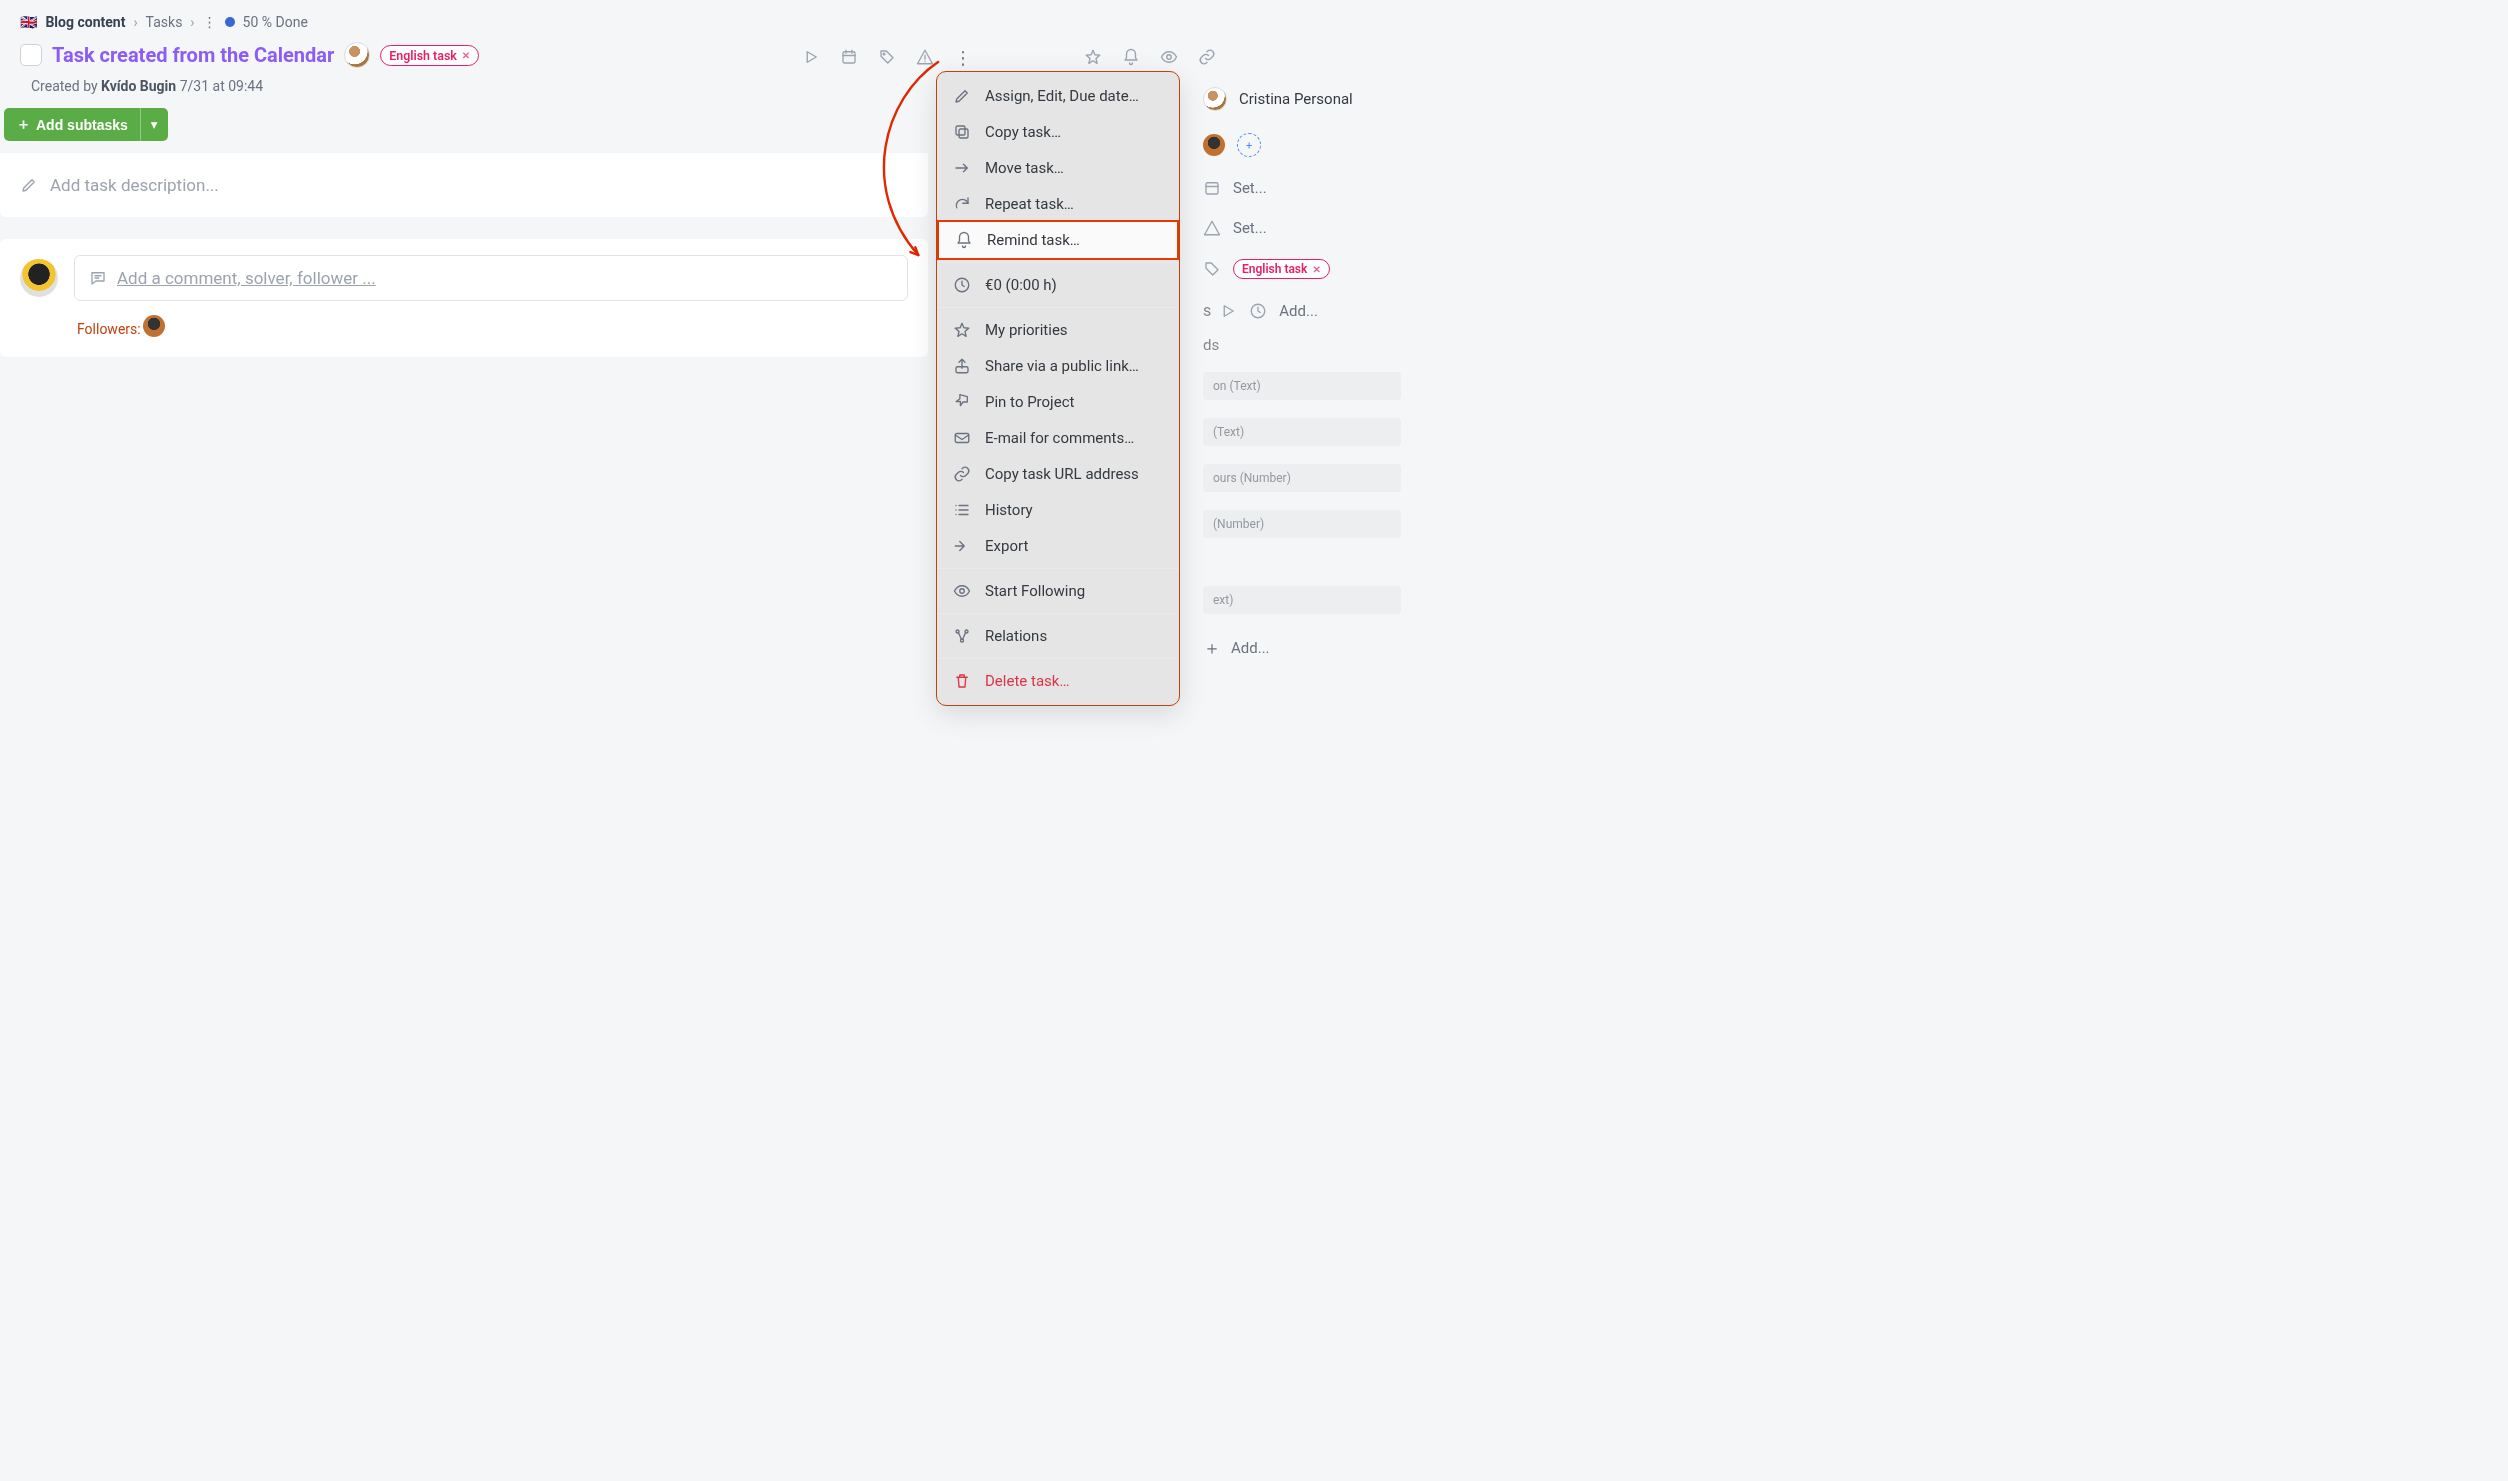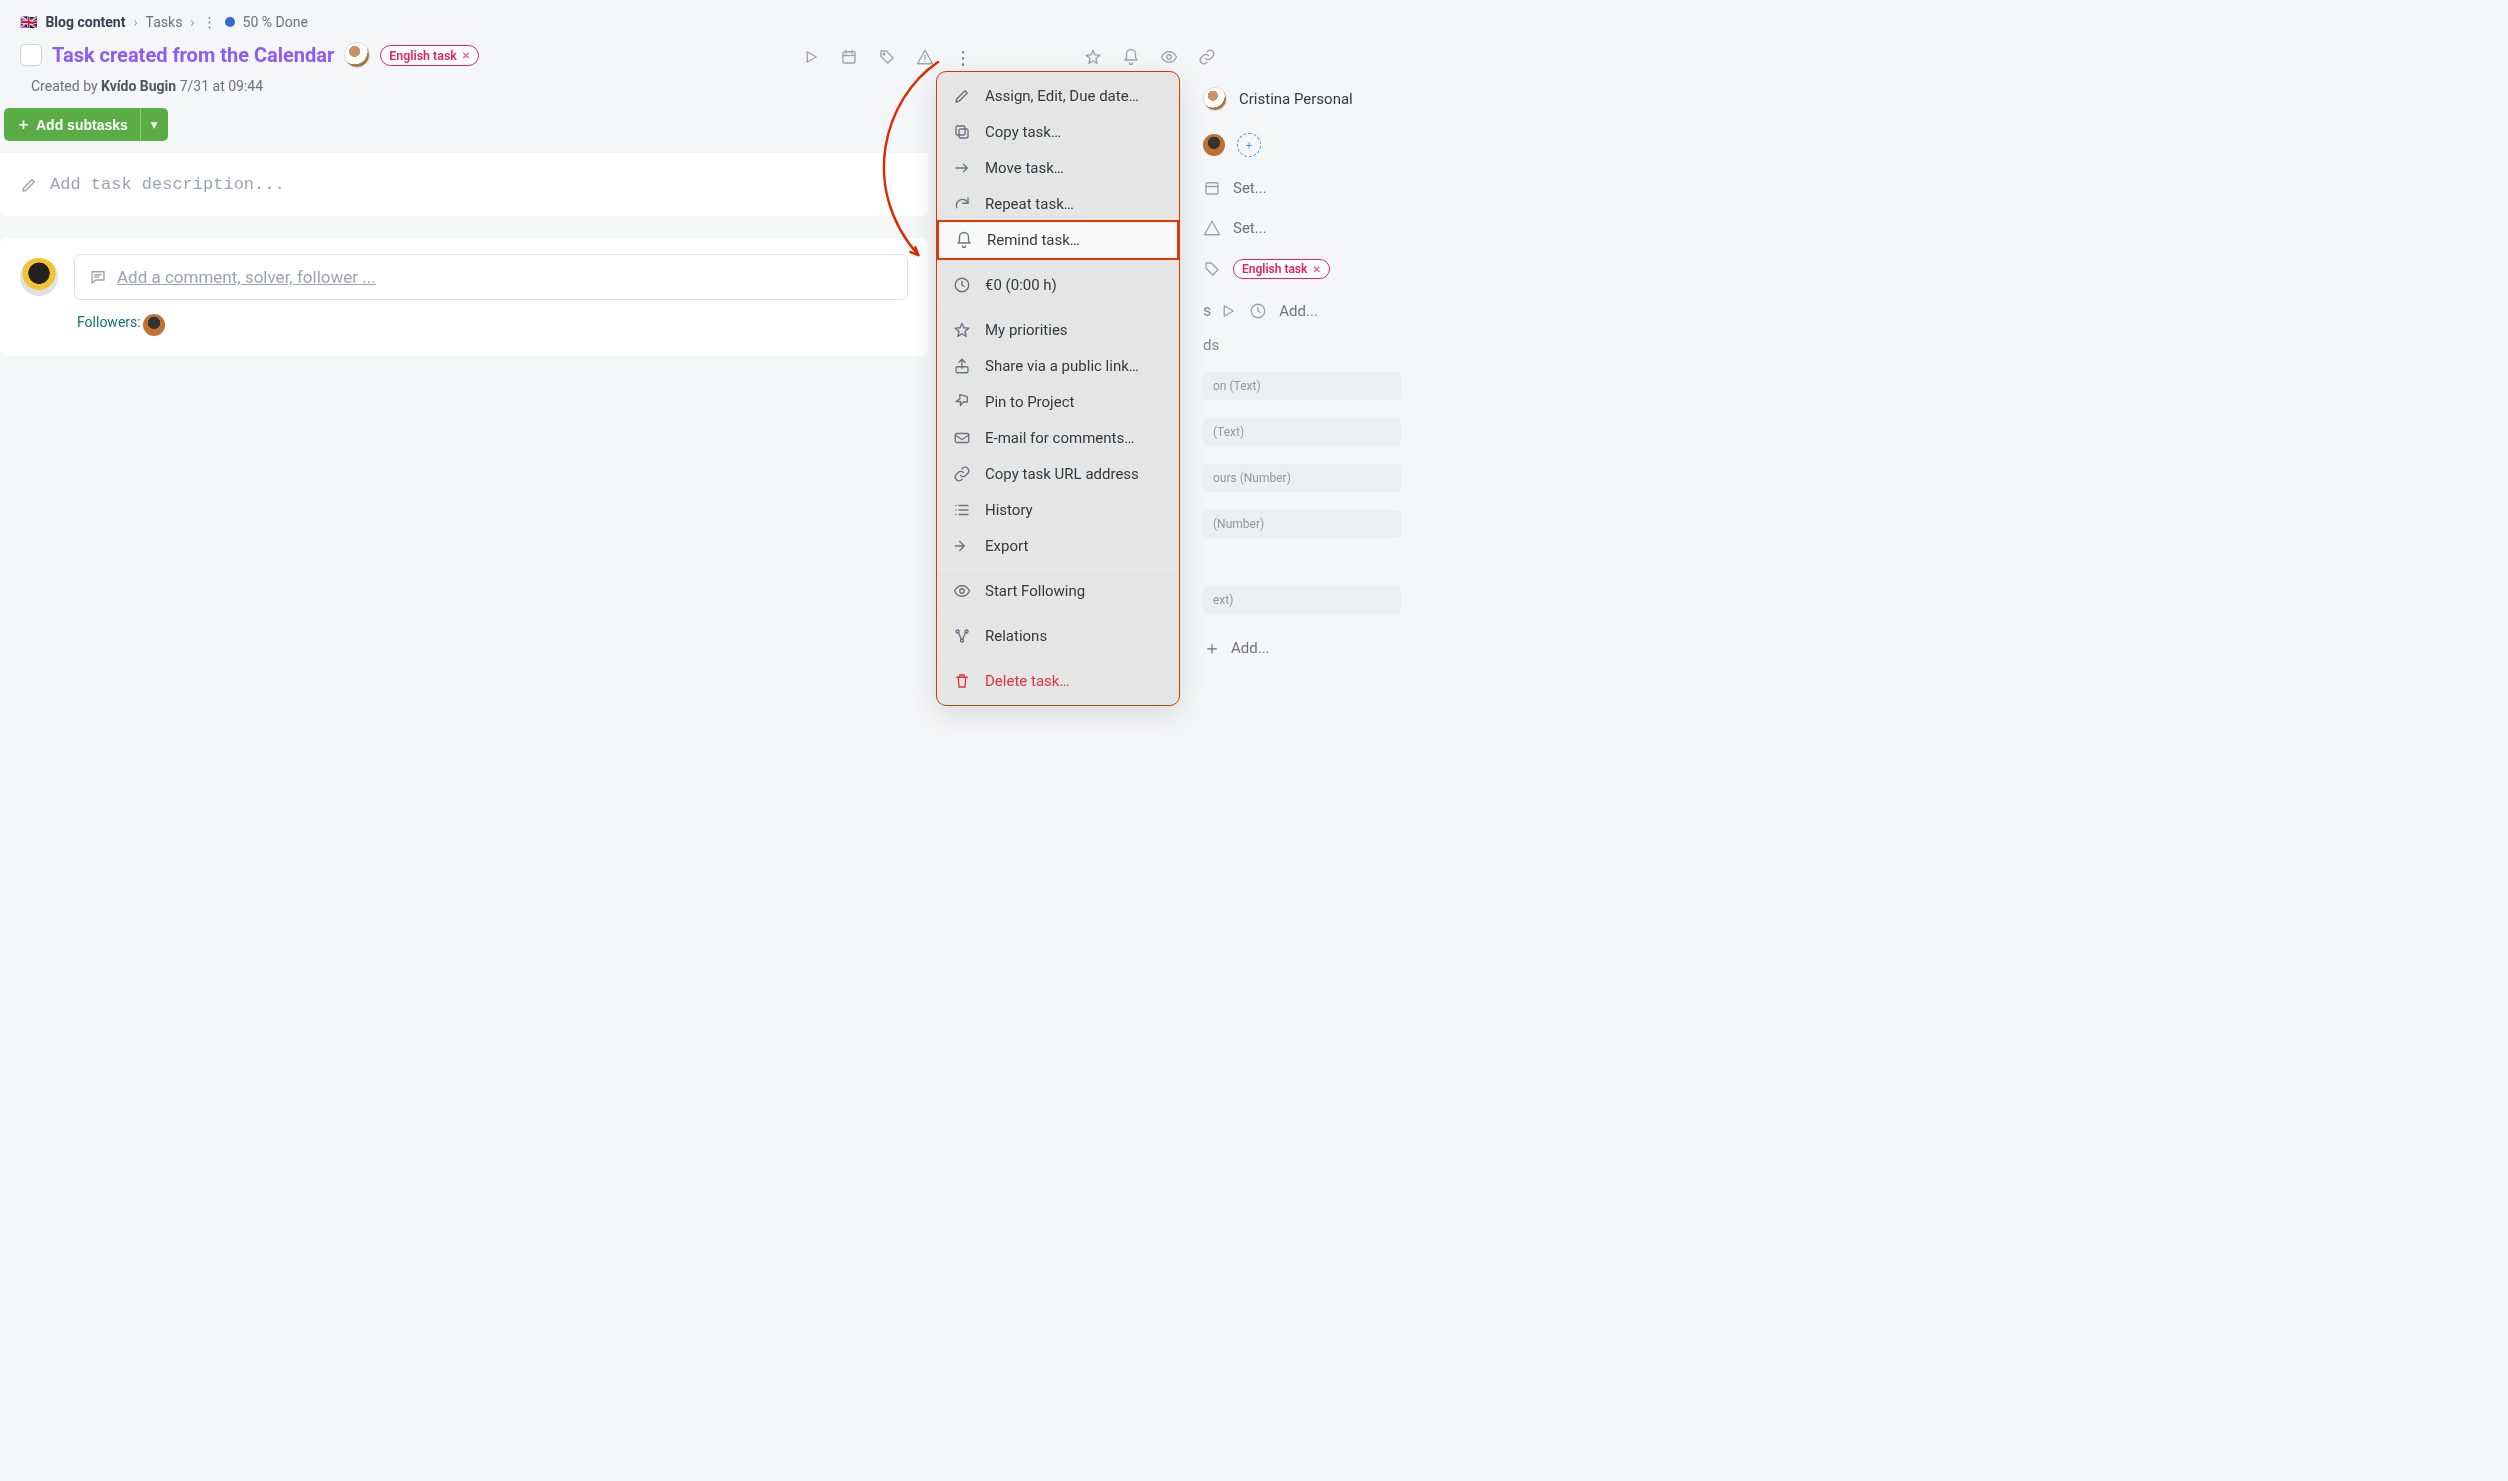--- a/index.html
+++ b/index.html
@@ -15,28 +15,28 @@
 .tag .x { font-size: 10px; opacity: .7; }
 .toolbar-icons { position: absolute; top: 48px; display: flex; gap: 20px; color: #9ca3af; }
 .toolbar-icons.left { left: 802px; }
 .toolbar-icons.right { left: 1084px; }
 .ic { width: 18px; height: 18px; display: inline-flex; align-items: center; justify-content: center; }
 .meta { padding: 0 31px; font-size: 14px; color: #6b7280; margin-top: -2px; }
 .meta .author { font-weight: 700; color: #4b5563; }
 .addsub-row { display: flex; gap: 0; padding: 14px 0 0 4px; }
 .addsub { background: #5aad46; color: #fff; font-weight: 600; border-radius: 5px 0 0 5px; padding: 7px 12px; border: none; display: inline-flex; align-items: center; gap: 5px; font-size: 14px; }
 .addsub-caret { background: #5aad46; color: #fff; border: none; border-radius: 0 5px 5px 0; padding: 7px 10px; border-left: 1px solid rgba(255,255,255,0.35); }
-.desc-card { background: #fff; border-radius: 0 0 6px 6px; margin-top: 12px; padding: 22px 20px; width: 928px; font-family: Liberation Mono, monospace; }
+.desc-card { background: #fff; border-radius: 0 0 6px 6px; margin-top: 12px; padding: 22px 20px; width: 928px; }
 .desc-row { display: flex; align-items: center; gap: 12px; color: #9ca3af; font-size: 17px; }
 .comment-card { background: #fff; border-radius: 6px; margin-top: 22px; padding: 16px 20px 20px; width: 928px; }
 .comment-row { display: flex; align-items: center; gap: 16px; }
 .avatar { width: 38px; height: 38px; border-radius: 50%; background: #333; }
 .avatar.user { background: radial-gradient(circle at 50% 40%, #222 35%, #f4c430 37% 55%, #e0e0e0 57%); }
 .comment-input { flex: 1; border: 1px solid #e0e3e6; border-radius: 6px; padding: 12px 14px; display: flex; align-items: center; gap: 10px; color: #9ca3af; font-size: 17px; text-decoration: underline; }
-.followers { padding: 14px 0 0 57px; color: #0f766e; font-size: 14px; display: flex; align-items: flex-start; gap: 2px; }
+.followers { padding: 14px 0 0 57px; color: #c2410c; font-size: 14px; display: flex; align-items: flex-end; gap: 2px; }
 .small-av { width: 22px; height: 22px; border-radius: 50%; background: radial-gradient(circle at 50% 40%, #333 35%, #c07030 37%); }
 .menu { position: absolute; left: 936px; top: 71px; width: 244px; background: #e5e5e5; border: 1px solid #c2410c; border-radius: 10px; box-shadow: 0 8px 28px rgba(0,0,0,0.12); padding: 6px 0; }
 .menu-item { display: flex; align-items: center; gap: 14px; padding: 9px 16px; font-size: 15px; color: #343a40; cursor: pointer; }
 .menu-item.highlight { border: 2.5px solid #e63800; margin: -2px 0; position: relative; z-index: 2; background: #fafafa; }
 .menu-sep { height: 1px; background: #e8eaec; margin: 4px 0; }
 .menu-item.danger { color: #dc3545; }
 .menu .mic { width: 18px; height: 18px; color: #6b7280; display: inline-flex; align-items: center; justify-content: center; flex-shrink: 0; }
 .menu-item.danger .mic { color: #dc3545; }
 .arrow-svg { position: absolute; left: 849px; top: 59px; width: 99px; height: 208px; pointer-events: none; }
 .sidebar { position: absolute; left: 1203px; top: 87px; width: 198px; display: flex; flex-direction: column; gap: 22px; }

